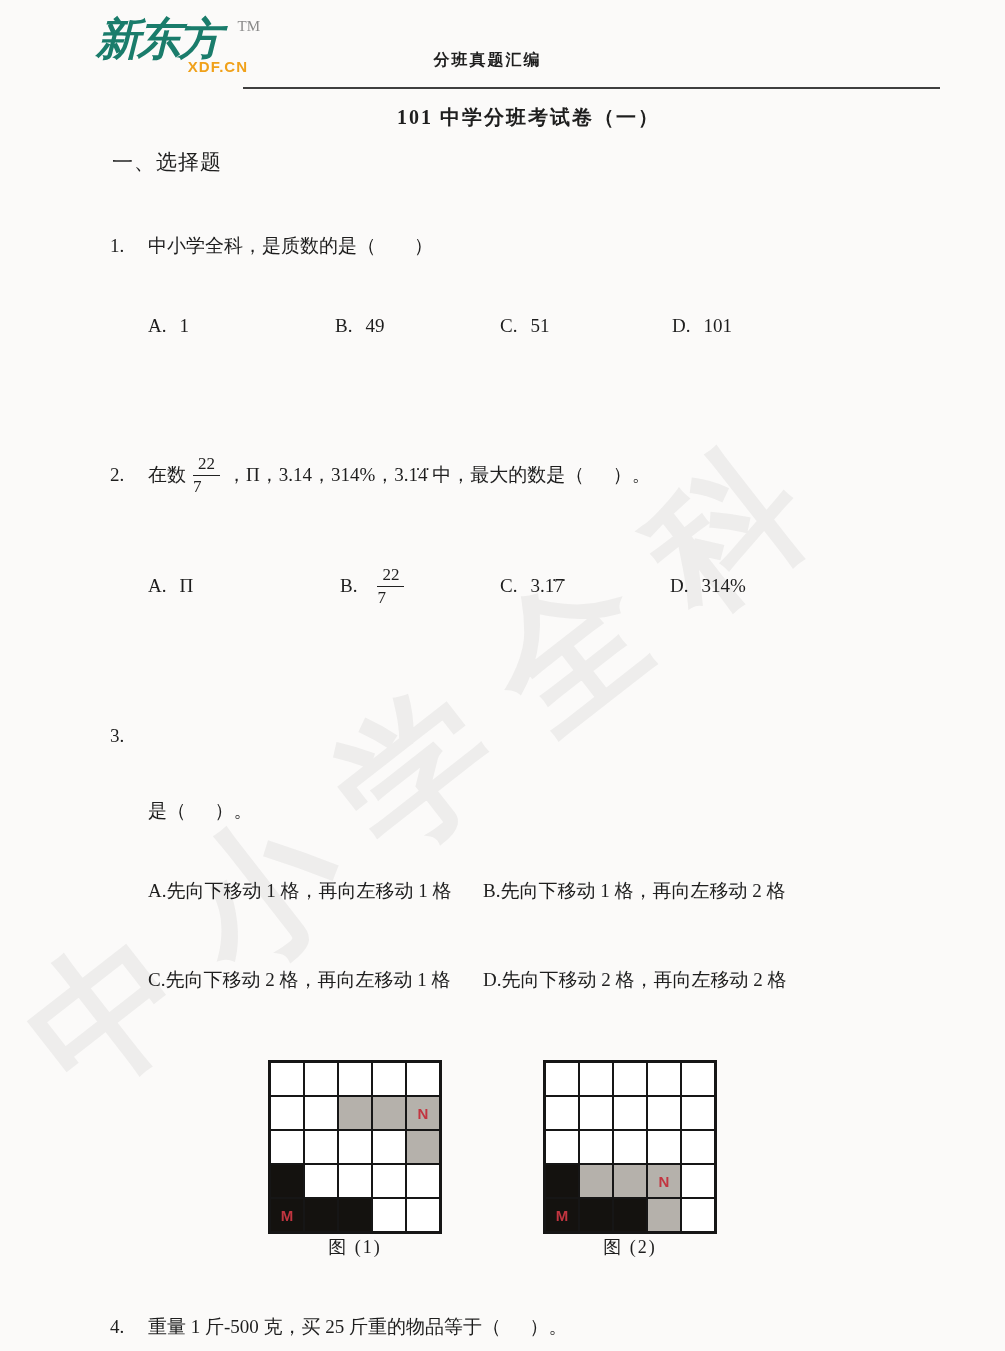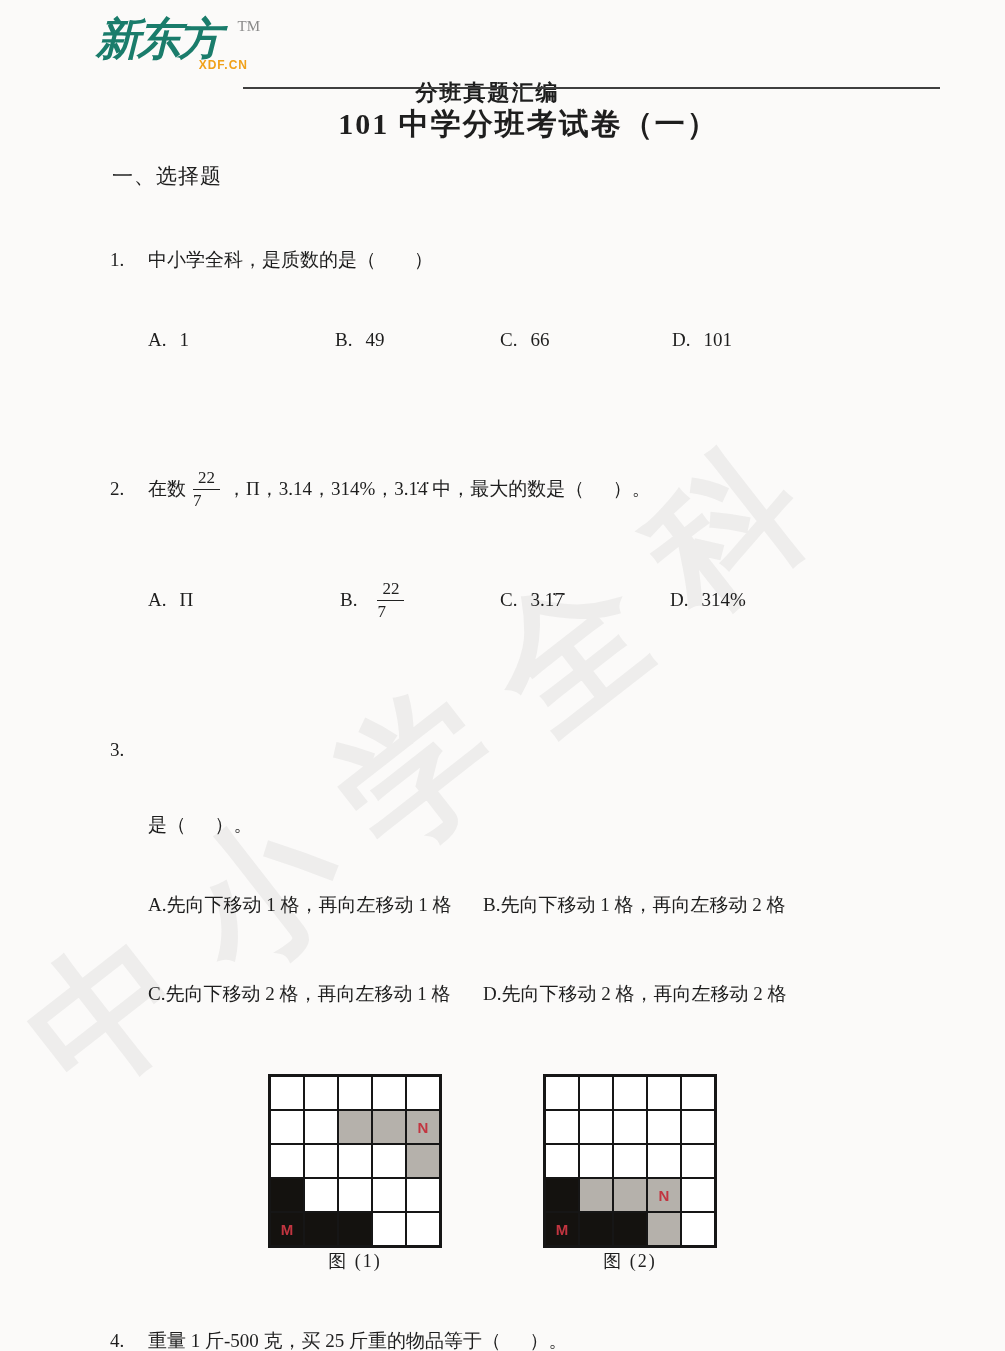--- a/index.html
+++ b/index.html
@@ -20,27 +20,27 @@
   }
   .content{position:relative;z-index:1;padding:104px 58px 0 110px;}
   
   .logo{position:absolute;left:96px;top:16px;width:152px;}
   .logo-main{
     font-family:"Liberation Sans","DejaVu Sans",sans-serif;font-weight:bold;font-style:italic;
     font-size:44px;line-height:1.05;color:var(--logo_green);letter-spacing:-3px;white-space:nowrap;
   }
   .logo-tm{position:absolute;top:2px;right:-12px;font-size:15px;color:#8a8a8a;font-style:normal;margin-left:20px;}
   .logo-sub{
-    font-family:"Liberation Sans","DejaVu Sans",sans-serif;font-weight:bold;font-size:12px;
+    font-family:"Liberation Sans","DejaVu Sans",sans-serif;font-weight:bold;font-size:15px;
     color:var(--logo_orange);text-align:right;margin-top:-4px;letter-spacing:1px;
   }
-  .booklet-title{position:absolute;top:50px;left:0;width:975px;text-align:center;font-weight:bold;font-size:22px;letter-spacing:2px;margin-top:28px;}
+  .booklet-title{position:absolute;top:50px;left:0;width:975px;text-align:center;font-weight:bold;font-size:16px;letter-spacing:2px;}
   .header-rule{position:absolute;top:87px;left:243px;width:697px;height:2px;background:var(--rule);}
   
-  .title{margin:0;text-align:center;font-size:30px;font-weight:bold;letter-spacing:2px;}
+  .title{margin:0;text-align:center;font-size:20px;font-weight:bold;letter-spacing:2px;}
   .section-heading{font-size:21px;font-weight:normal;margin:17px 0 10px 2px;letter-spacing:1px;}
   
   .q{margin-bottom:6px;white-space:pre-wrap;}
   .q-line{display:flex;align-items:center;min-height:31px;}
   .q-num{flex:none;width:38px;}
   .q-cont{padding-left:38px;min-height:31px;display:flex;align-items:center;}
   .opts{display:flex;align-items:center;padding-left:38px;margin:5px 0 9px;min-height:31px;white-space:pre-wrap;}
   .opt{flex:none;display:inline-flex;align-items:center;}
   .olabel{margin-right:13px;}
   .tight .olabel{margin-right:0;}
@@ -86,21 +86,21 @@
     <div class="section-heading">一、选择题</div>
 
     <div class="q">
       <div class="q-line">
         <span class="q-num">1.</span>
         <span>中小学全科，是质数的是（        ）</span>
       </div>
       <div class="opts q1o">
         <span class="opt"><span class="olabel">A.</span><span>1</span></span>
         <span class="opt"><span class="olabel">B.</span><span>49</span></span>
-        <span class="opt"><span class="olabel">C.</span><span>66</span></span>
+        <span class="opt"><span class="olabel">C.</span><span>51</span></span>
         <span class="opt"><span class="olabel">D.</span><span>101</span></span>
       </div>
     </div>
 
     <div class="q">
       <div class="q-line tallrow">
         <span class="q-num">2.</span>
         <span>在数</span>
         <span class="frac"><span class="fn">22</span><span class="fd">7</span></span>
         <span>，Π，3.14，314%，3.1̇4̇ 中，最大的数是（      ）。</span>

